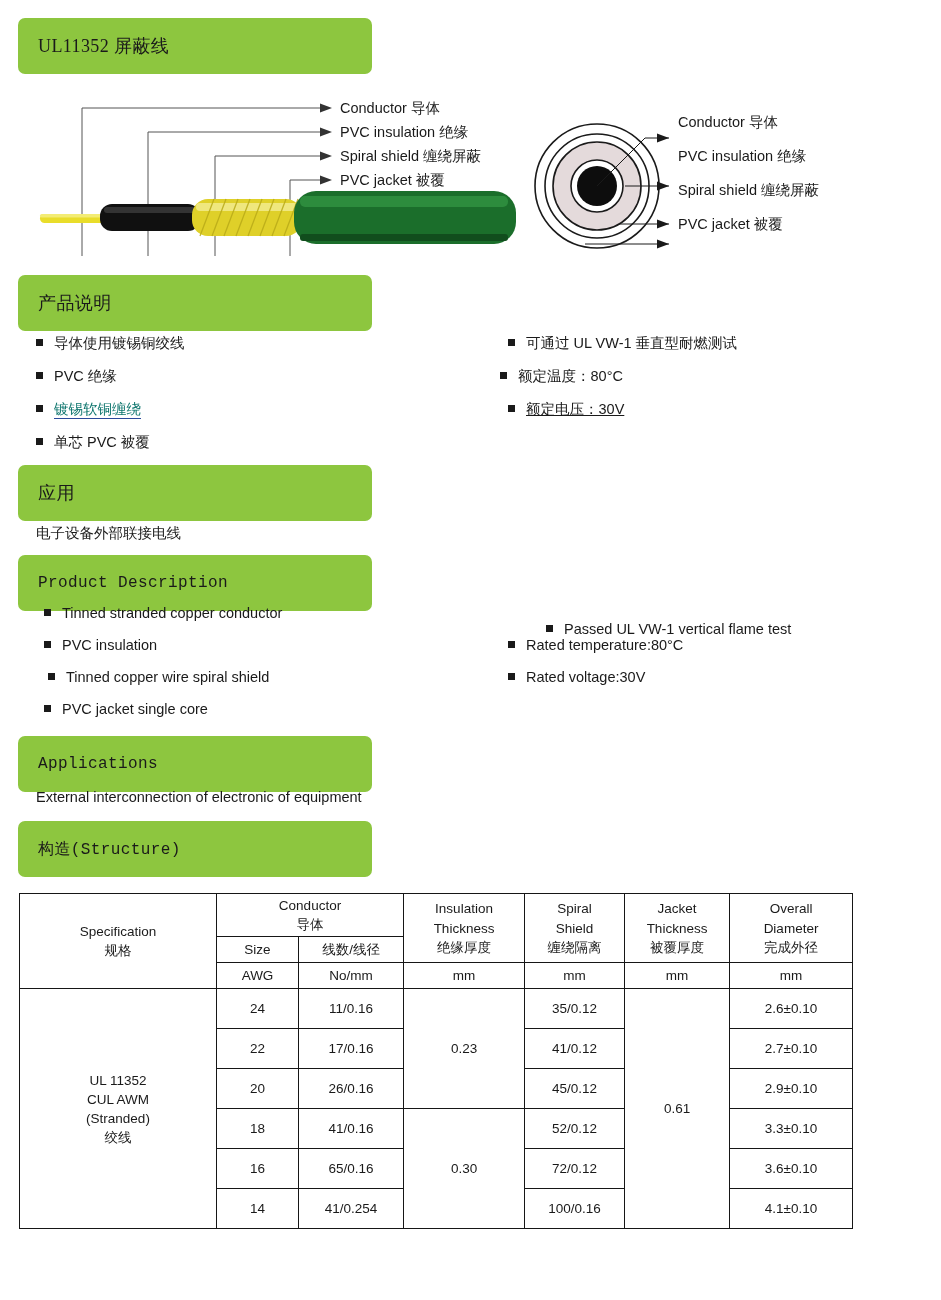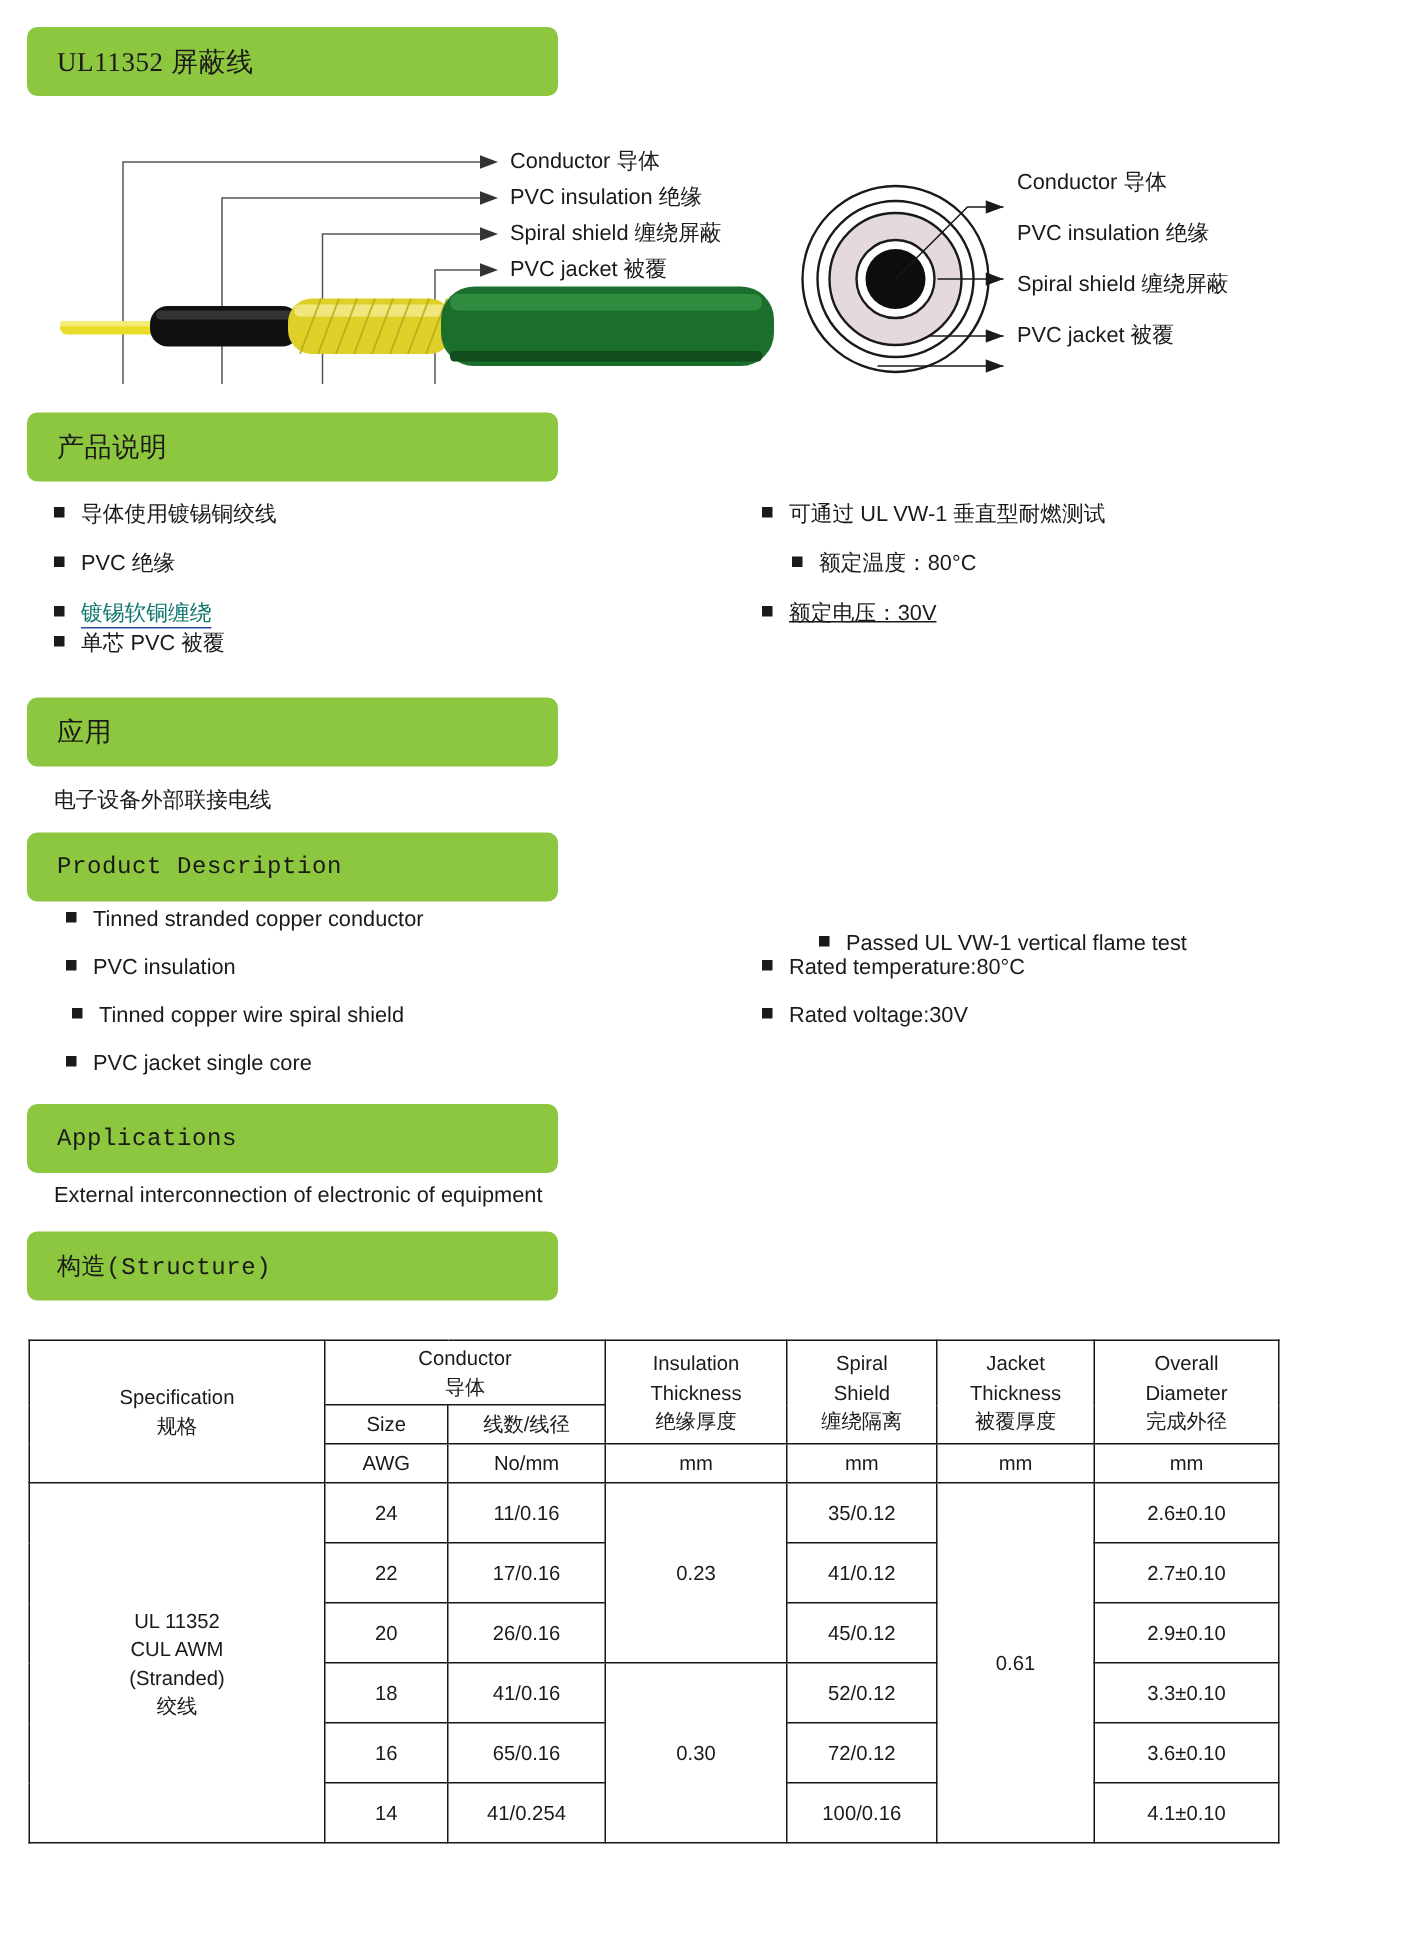--- a/index.html
+++ b/index.html
@@ -13,21 +13,21 @@
     font-family: "Liberation Sans", sans-serif;
     color: #1a1a1a;
     overflow: hidden;
   }
 
   
   .banner {
     position: absolute;
     left: 18px;
     width: 354px;
-    height: 46px;
+    height: 56px;
     background: #8DC63F;
     border-radius: 7px;
     display: flex;
     align-items: center;
     padding-left: 20px;
   }
   .banner-label {
     font-size: 17px;
     color: #1a1a1a;
     letter-spacing: 0.4px;
@@ -199,30 +199,30 @@
   <span class="bullet-text">导体使用镀锡铜绞线</span>
 </div>
 <div class="bullet-row" style="left:36px;top:369px;">
   <span class="bullet-mark"></span>
   <span class="bullet-text">PVC 绝缘</span>
 </div>
 <div class="bullet-row" style="left:36px;top:402px;">
   <span class="bullet-mark"></span>
   <span class="bullet-text linked">镀锡软铜缠绕</span>
 </div>
-<div class="bullet-row" style="left:36px;top:422px;">
+<div class="bullet-row" style="left:36px;top:435px;">
   <span class="bullet-mark"></span>
   <span class="bullet-text">单芯 PVC 被覆</span>
 </div>
 
 <div class="bullet-row" style="left:508px;top:336px;text-align:right;">
   <span class="bullet-mark"></span>
   <span class="bullet-text">可通过 UL VW-1 垂直型耐燃测试</span>
 </div>
-<div class="bullet-row" style="left:528px;top:369px;">
+<div class="bullet-row" style="left:500px;top:369px;">
   <span class="bullet-mark"></span>
   <span class="bullet-text">额定温度：80°C</span>
 </div>
 <div class="bullet-row" style="left:508px;top:402px;text-decoration:underline;">
   <span class="bullet-mark"></span>
   <span class="bullet-text">额定电压：30V</span>
 </div>
 
 <div class="banner cn" style="top:465px;">
   <span class="banner-label">应用</span>

